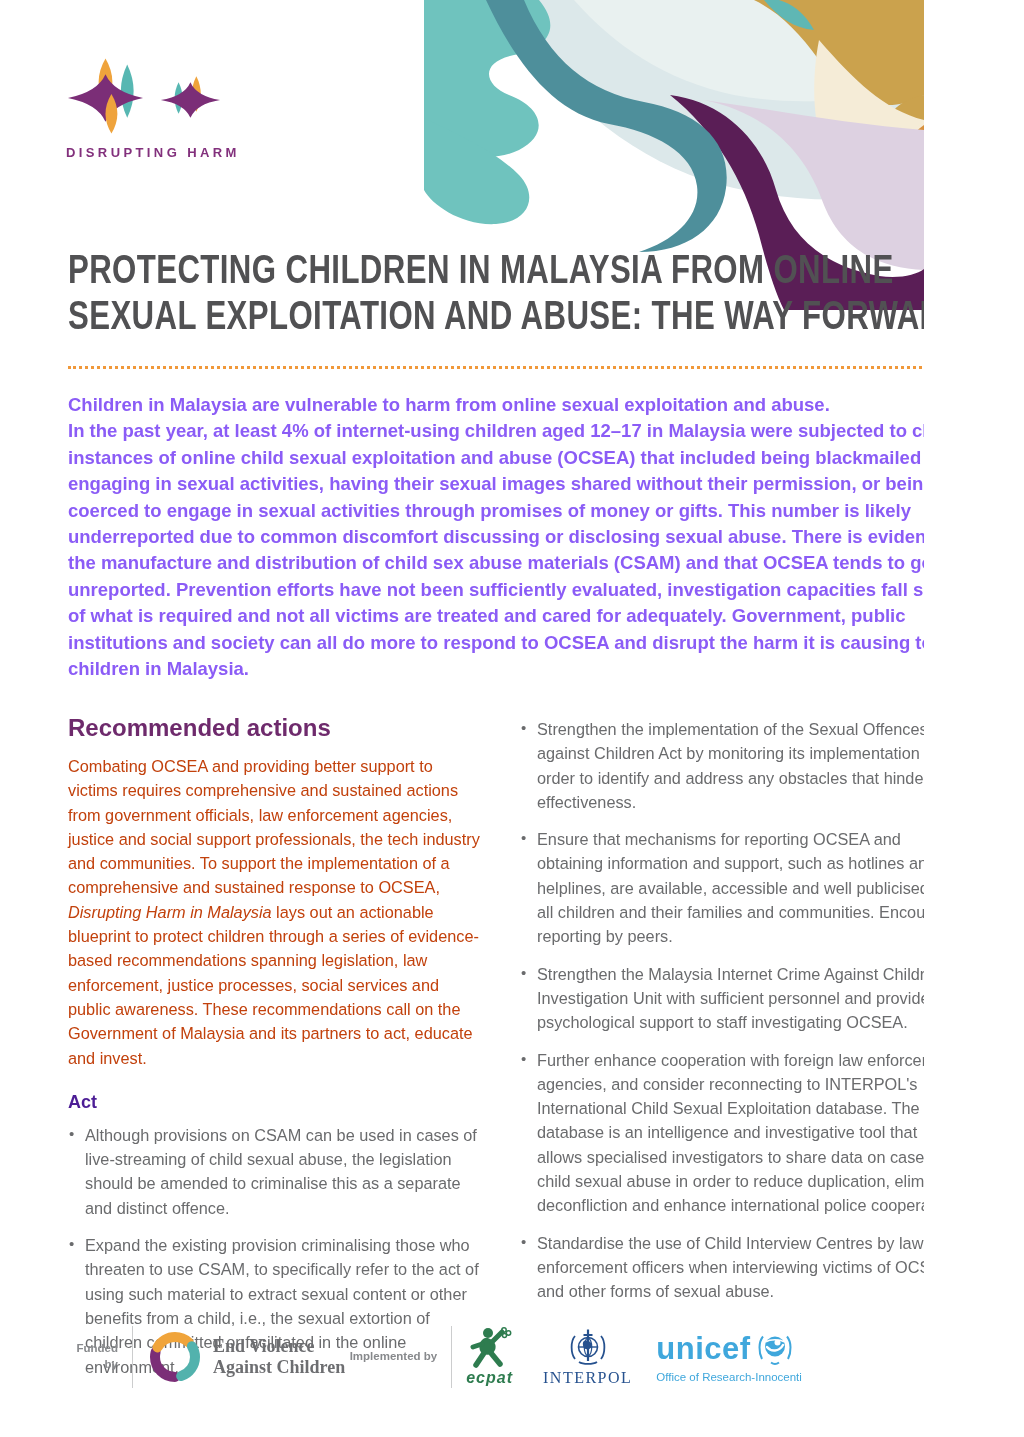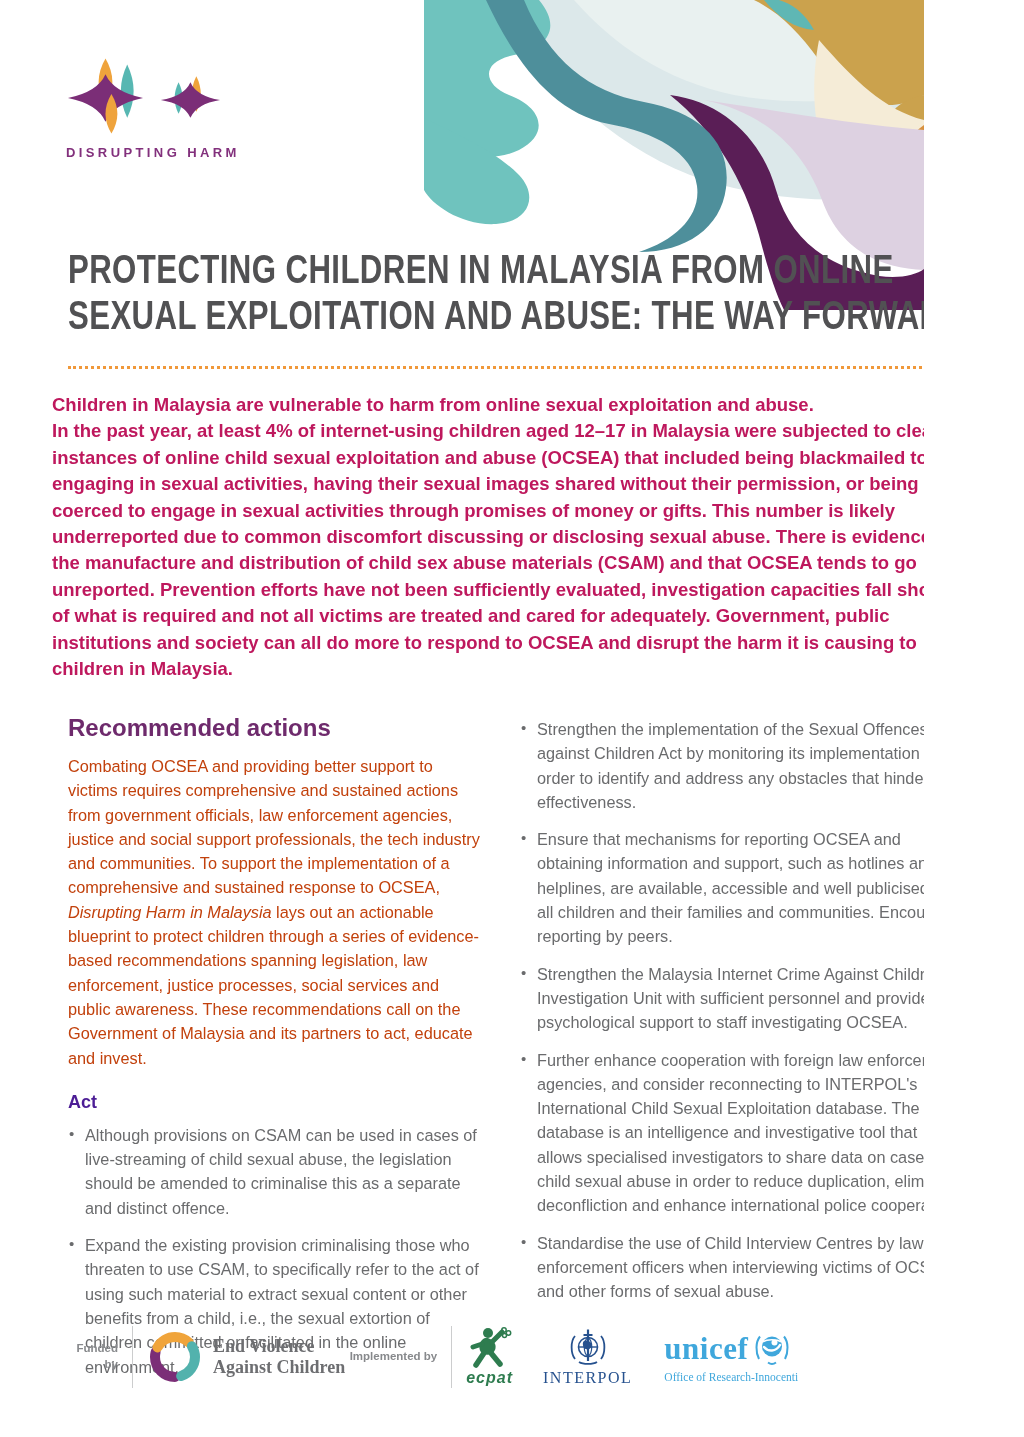--- a/index.html
+++ b/index.html
@@ -22,22 +22,22 @@
   h1 { position:absolute; left:68px; top:246px; margin:0; }
   .tl {
     display:block; white-space:nowrap; font-size:40px; font-weight:700;
     color:#515153; line-height:46px; letter-spacing:0.5px;
     transform:scaleX(0.78); transform-origin:0 50%;
   }
   .dotted { position:absolute; left:68px; top:366px; width:884px; border-top:3px dotted #F0983A; }
 
   
   .intro {
-    position:absolute; left:52px; top:392px; width:904px; margin:0;
-    font-size:18.5px; font-weight:700; color:#be185d; line-height:26.4px;
+    position:absolute; left:68px; top:392px; width:904px; margin:0;
+    font-size:18.5px; font-weight:700; color:#8b5cf6; line-height:26.4px;
   }
   .introline { display:block; }
 
   
   .cols { position:absolute; left:68px; top:714px; width:896px; display:flex; gap:34px; }
   .col-left { width:418px; flex:0 0 418px; }
   .col-right { flex:1; padding-top:3px; }
   h2 { margin:0 0 12px 0; font-size:24px; font-weight:700; color:#6E2A6C; }
   .body { margin:0; font-size:16.3px; line-height:24.3px; color:#c2410c; }
   .body em { font-style:italic; }
@@ -57,21 +57,21 @@
   .fblock { display:flex; align-items:center; }
   .flabel { font-size:11.5px; font-weight:700; color:#87898C; text-align:right; line-height:1.35; }
   .flabel.funded { width:54px; }
   .flabel.impl { width:92px; }
   .vdiv { width:1px; height:62px; background:#CCCDCE; margin:0 14px; }
   .evactext { margin-left:10px; font-size:18px; font-weight:600; color:#6D6E71; line-height:1.18;font-family:Liberation Serif, serif; }
   .ecpat { display:flex; flex-direction:column; align-items:center; }
   .ecpatword { font-size:16px; font-weight:700; font-style:italic; color:#2E7C4F; letter-spacing:1px; margin-top:-2px; }
   .interpol { display:flex; flex-direction:column; align-items:center; margin-left:30px; }
   .interpolword { font-family:"Liberation Serif", serif; font-size:16px; color:#26518E; letter-spacing:1.5px; margin-top:3px; }
-  .unicef { margin-left:32px;font-family:Liberation Serif, serif; }
+  .unicef { margin-left:24px; }
   .unicefrow { display:flex; align-items:center; gap:7px; }
   .unicefword { font-size:31px; font-weight:600; color:#3FA7DC; letter-spacing:0.5px; }
   .unicefsub { font-size:11.5px; color:#3FA7DC; margin-top:4px; }
 </style>
 </head>
 <body>
 
 <div class="page">
 
   <svg class="wave" width="500" height="310" viewBox="0 0 500 310" aria-hidden="true">

